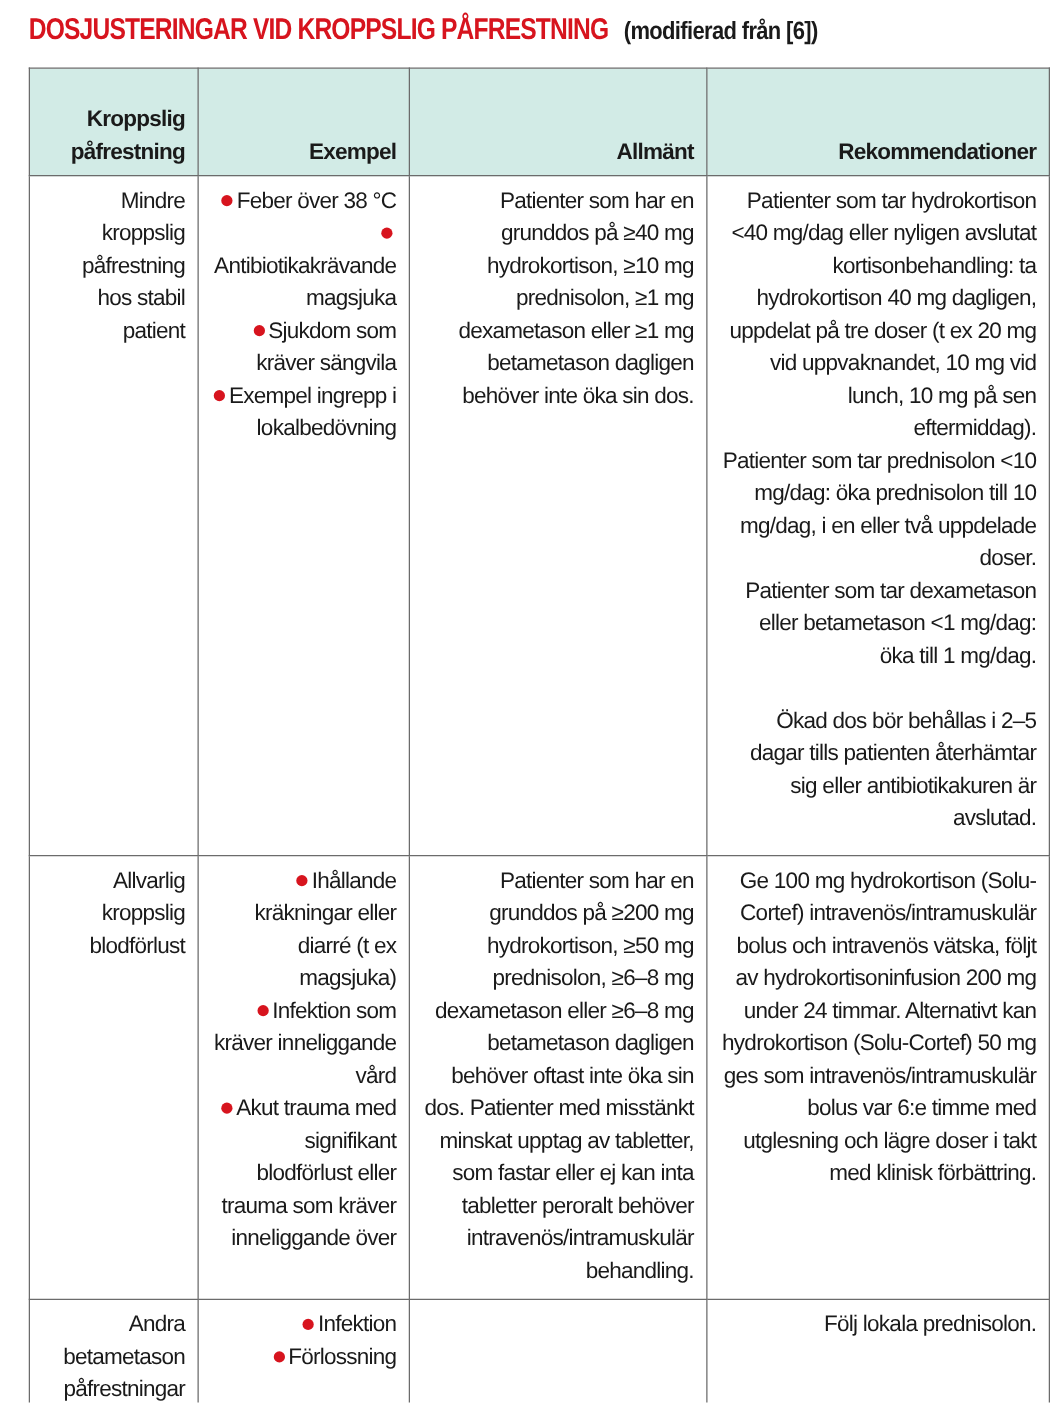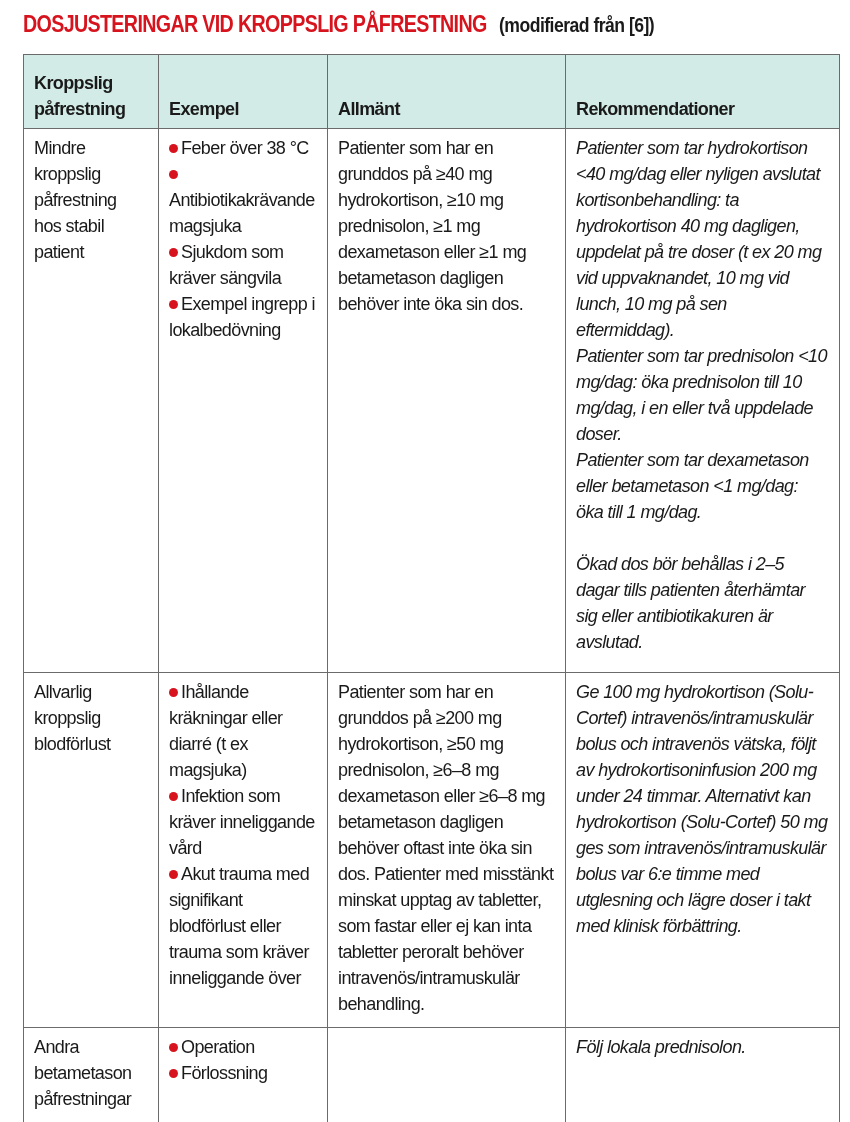--- a/index.html
+++ b/index.html
@@ -7,27 +7,27 @@
          font-family: "Liberation Sans", sans-serif; color: #1a1a1a; }
   .title { position: absolute; left: 23px; top: 10px; white-space: nowrap; text-align: right; }
   .title-main { font-family: "Liberation Sans", sans-serif; font-weight: bold; color: #d7141e;
                 font-size: 24px; letter-spacing: -0.8px; transform: scaleX(0.82); transform-origin: left center;
                 display: inline-block; }
   .title-sub { font-weight: bold; font-size: 20px; color: #1a1a1a; letter-spacing: -0.6px;
                display: inline-block; margin-left: -94px; transform: scaleX(0.88); transform-origin: left center; }
   table { position: absolute; left: 23px; top: 54px; width: 816px; border-collapse: collapse;
           table-layout: fixed; font-size: 18px; line-height: 26px; letter-spacing: -0.6px; }
   col.c1 { width: 135px; } col.c2 { width: 169px; } col.c3 { width: 238px; } col.c4 { width: 274px; }
-  th, td { border: 1.5px solid #6b6b6b; vertical-align: top; text-align: left; padding: 4px 10px; }
+  th, td { border: 1.5px solid #6b6b6b; vertical-align: top; text-align: right; padding: 16px 10px; }
   th { background: #d2ebe6; font-weight: bold; vertical-align: bottom; height: 63px; padding-bottom: 6px; line-height: 26px; }
   td { padding-top: 6px; padding-bottom: 8px; }
   .bl { display: block; }
   .bullet { display: inline-block; width: 9px; height: 9px; border-radius: 50%; background: #d7141e;
             margin-right: 3px; vertical-align: 1px; }
-  .para { display: block; font-style: italic; }
+  .para { display: block; }
   .gap { display: block; height: 26px; }
   .row1 td { height: 529px; }
   .row2 td { height: 340px; }
   .row3 td { height: 80px; }
 </style>
 </head>
 <body>
 
 <div class="title">
   <span class="title-main">DOSJUSTERINGAR VID KROPPSLIG PÅFRESTNING</span>
@@ -75,21 +75,21 @@
         <span class="bl"><span class="bullet"></span><span>Akut trauma med signifikant blodförlust eller trauma som kräver inneliggande över</span></span>
       </td>
       <td>Patienter som har en grunddos på ≥200 mg hydrokortison, ≥50 mg prednisolon, ≥6–8 mg dexametason eller ≥6–8 mg betametason dagligen behöver oftast inte öka sin dos. Patienter med misstänkt minskat upptag av tabletter, som fastar eller ej kan inta tabletter peroralt behöver intravenös/intramuskulär behandling.</td>
       <td>
         <span class="para">Ge 100 mg hydrokortison (Solu-Cortef) intravenös/intramuskulär bolus och intravenös vätska, följt av hydrokortisoninfusion 200 mg under 24 timmar. Alternativt kan hydrokortison (Solu-Cortef) 50 mg ges som intravenös/intramuskulär bolus var 6:e timme med utglesning och lägre doser i takt med klinisk förbättring.</span>
       </td>
     </tr>
     <tr class="row3">
       <td>Andra betametason påfrestningar</td>
       <td>
-        <span class="bl"><span class="bullet"></span><span>Operation</span></span>
+        <span class="bl"><span class="bullet"></span><span>Infektion</span></span>
         <span class="bl"><span class="bullet"></span><span>Förlossning</span></span>
       </td>
       <td></td>
       <td>
         <span class="para">Följ lokala prednisolon.</span>
       </td>
     </tr>
   </tbody>
 </table>
 

